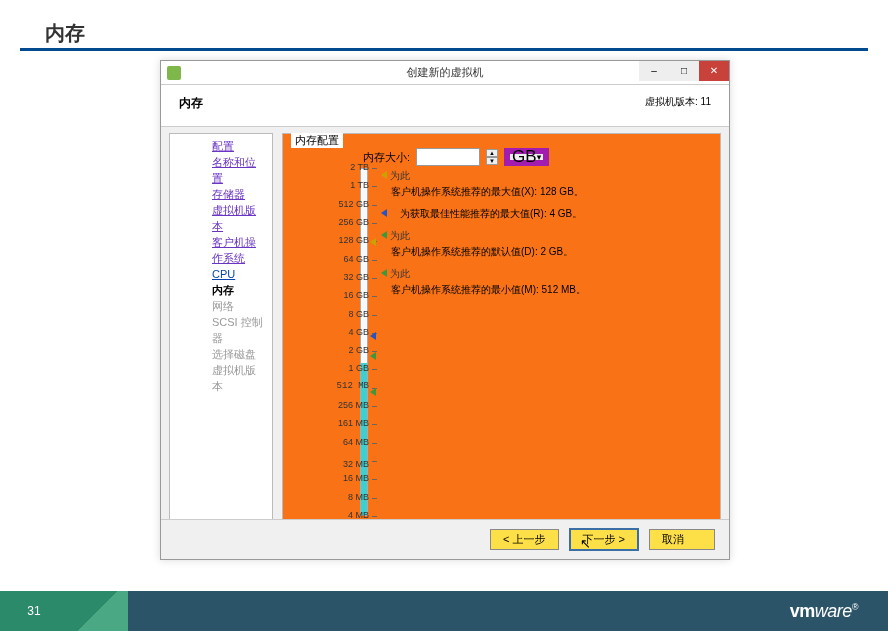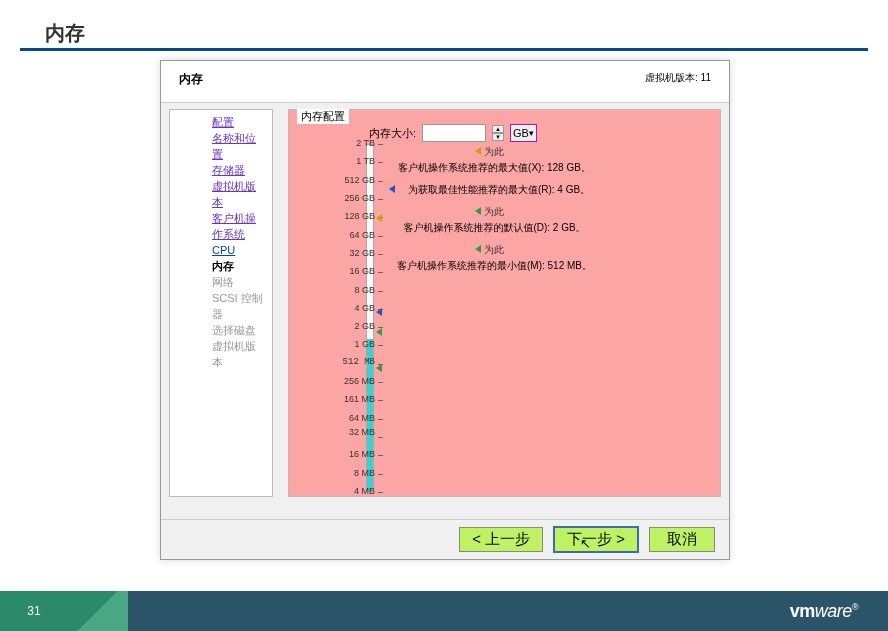--- a/index.html
+++ b/index.html
@@ -24,65 +24,74 @@
   .vm-version { position: absolute; right: 18px; top: 10px; font-size: 10px; }
   
   .body { display: flex; height: 400px; padding: 6px 8px 6px 8px; }
   .sidebar { width: 104px; border: 1px solid #bbb; background: #fff; padding: 4px 6px; }
   .sidebar a { display: block; color: #6a35c3; text-decoration: underline; font-size: 11px; line-height: 16px; cursor: pointer; padding-left: 36px; }
   .sidebar .done { color: #6a35c3; }
   .sidebar .linkcpu { color: #0645ad; }
   .sidebar .current { color: #000; font-weight: bold; text-decoration: none; }
   .sidebar .disabled { color: #999; text-decoration: none; cursor: default; }
   
-  .main { flex: 1; border: 1px solid #bbb; background: #fca5a5; margin-left: 15px; padding: 8px 10px; position: relative; }
+  .main { flex: 1; border: 1px solid #bbb; background: #f97316; margin-left: 9px; padding: 8px 10px; position: relative; }
   .group-title { font-size: 11px; position: absolute; top: -1px; left: 8px; background: #fff; padding: 0 4px; }
   
   .size-row { margin-left: 70px; margin-top: 6px; display: flex; align-items: center; gap: 6px; }
   .size-label { font-size: 11px; }
   .size-input { width: 64px; height: 18px; border: 1px solid #999; background: #fff; font-size: 11px; padding: 0 2px; }
   .spinner { display: inline-flex; flex-direction: column; }
   .spin-btn { width: 12px; height: 8px; border: 1px solid #999; background: #eee; font-size: 6px; line-height: 6px; text-align: center; cursor: pointer; }
-  .unit-select { border: 1px solid #a21caf; background: #eee; font-size: 11px; padding: 0 2px; height: 18px; display: inline-flex; align-items: center; cursor: pointer; }
+  .unit-select { border: 6px solid #a21caf; background: #eee; font-size: 17px; padding: 0 2px; height: 18px; display: inline-flex; align-items: center; cursor: pointer; }
   .unit-select::after { content: " ▾"; font-size: 9px; }
   
   .slider-area { position: absolute; top: 30px; left: 14px; width: 72px; height: 358px; }
   .tick { position: absolute; right: 0; font-size: 9px; color: #333; white-space: nowrap; text-align: right; width: 56px; }
   .tick-mark { position: absolute; right: -8px; width: 5px; height: 1px; background: #666; }
   .slider-track { position: absolute; left: 63px; top: 4px; width: 8px; height: 348px; background: #f9f9f9; border: 1px solid #aaa; }
   .slider-fill { position: absolute; left: 0; bottom: 0; width: 100%; background: #3dd0d0; }
   .marker { position: absolute; left: 73px; font-size: 9px; line-height: 1; }
   
   .info-list { position: absolute; top: 34px; left: 98px; font-size: 10px; line-height: 16px; }
-  .info-item { margin-bottom: 6px; text-align: center; }
+  .info-item { margin-bottom: 6px; }
   .info-head { color: #333; }
   .info-sub { margin-left: 10px; }
   .tri { display: inline-block; width: 0; height: 0; border-top: 4px solid transparent; border-bottom: 4px solid transparent; margin-right: 3px; }
   .tri-yellow { border-right: 6px solid #c9a400; }
   .tri-blue { border-right: 6px solid #2454c4; }
   .tri-green { border-right: 6px solid #3a9a3a; }
   
   .footer { position: absolute; bottom: 0; left: 0; right: 0; height: 40px; border-top: 1px solid #ccc; background: #f0f0f0; display: flex; align-items: center; justify-content: flex-end; gap: 10px; padding-right: 14px; }
-  .btn { border: 1px solid #888; background: #bef264; padding: 2px 12px; font-size: 15px; cursor: pointer; min-width: 66px; text-align: center; }
+  .btn { border: 1px solid #888; background: #fde047; padding: 2px 12px; font-size: 11px; cursor: pointer; min-width: 66px; text-align: left; }
   .btn-default { border: 2px solid #3b6ea5; }
   .cursor-img { position: absolute; bottom: 8px; right: 138px; font-size: 13px; color: #000; }
   
   .slide-footer { position: absolute; bottom: 0; left: 0; right: 0; height: 40px; background: #2b5468; display: flex; align-items: center; }
   .page-num-box { width: 68px; height: 40px; background: #2b8a6a; color: #fff; display: flex; align-items: center; justify-content: center; font-size: 12px; }
   .footer-deco { width: 60px; height: 40px; background: linear-gradient(135deg, #2b8a6a 0%, #2b8a6a 50%, #4aa884 50%, #4aa884 100%); }
   .vmware-logo { position: absolute; right: 30px; color: #fff; font-size: 18px; font-style: italic; letter-spacing: -0.5px; }
   .vmware-logo b { font-weight: bold; font-style: normal; }
 </style>
 </head>
 <body>
 
 <div class="slide-title">内存</div>
 <div class="slide-underline"></div>
 
 <div class="window">
+  <div class="titlebar">
+    <div class="titlebar-icon"></div>
+    <div class="titlebar-text">创建新的虚拟机</div>
+    <div class="win-controls">
+      <div class="win-btn win-min">–</div>
+      <div class="win-btn win-max">□</div>
+      <div class="win-btn win-close">✕</div>
+    </div>
+  </div>
 
   <div class="header-section">
     <div class="header-title">内存</div>
     <div class="vm-version">虚拟机版本: 11</div>
   </div>
 
   <div class="body">
     <div class="sidebar" id="sidebar">
         <a class="done">配置</a>
         <a class="done">名称和位置</a>
@@ -139,21 +148,21 @@
           <div class="tick" style="top: 199.474px;">1 GB</div>
           <div class="tick-mark" style="top: 205.474px;"></div>
           <div class="tick" style="top: 217px; font-family: Liberation Mono, monospace;">512 MB</div>
           <div class="tick-mark" style="top: 223.789px;"></div>
           <div class="tick" style="top: 236.105px;">256 MB</div>
           <div class="tick-mark" style="top: 242.105px;"></div>
           <div class="tick" style="top: 254.421px;">161 MB</div>
           <div class="tick-mark" style="top: 260.421px;"></div>
           <div class="tick" style="top: 272.737px;">64 MB</div>
           <div class="tick-mark" style="top: 278.737px;"></div>
-          <div class="tick" style="top: 287px;">32 MB</div>
+          <div class="tick" style="top: 295px;">32 MB</div>
           <div class="tick-mark" style="top: 297.053px;"></div>
           <div class="tick" style="top: 309.368px;">16 MB</div>
           <div class="tick-mark" style="top: 315.368px;"></div>
           <div class="tick" style="top: 327.684px;">8 MB</div>
           <div class="tick-mark" style="top: 333.684px;"></div>
           <div class="tick" style="top: 346px;">4 MB</div>
           <div class="tick-mark" style="top: 352px;"></div>
           <div class="marker" style="top: 74px;"><span class="tri tri-yellow"></span></div>
           <div class="marker" style="top: 168px;"><span class="tri tri-blue"></span></div>
           <div class="marker" style="top: 188px;"><span class="tri tri-green"></span></div>

